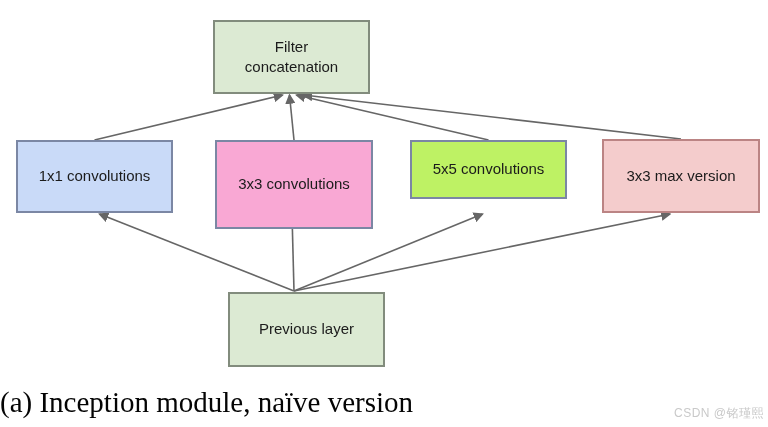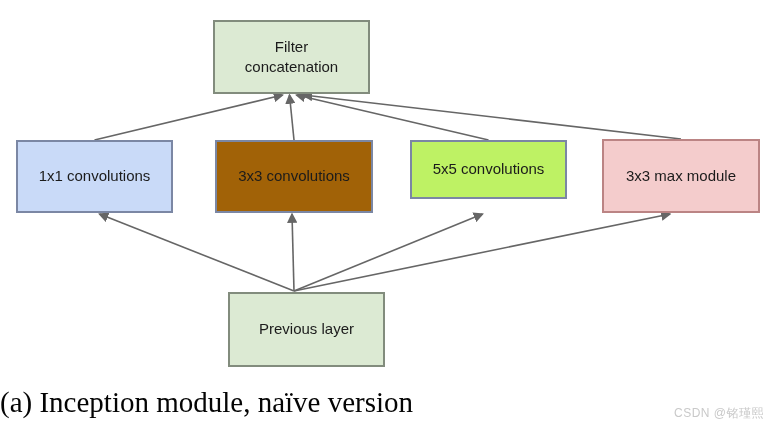--- a/index.html
+++ b/index.html
@@ -80,25 +80,25 @@
         <line x1="294" y1="291" x2="292" y2="214" stroke="#666666" stroke-width="1.6" marker-end="url(#arrowhead)"></line>
         <line x1="294" y1="291" x2="482.5" y2="214" stroke="#666666" stroke-width="1.6" marker-end="url(#arrowhead)"></line>
         <line x1="294" y1="291" x2="670" y2="214" stroke="#666666" stroke-width="1.6" marker-end="url(#arrowhead)"></line>
       </g>
   </svg>
 
   <div class="node node-narrow" style="left: 213px; top: 20px; width: 157px; height: 74px; background: rgb(220, 234, 211); border-color: rgb(130, 140, 125);">Filter concatenation</div>
 
   <div class="node" style="left: 16px; top: 140px; width: 157px; height: 73px; background: rgb(201, 218, 248); border-color: rgb(123, 135, 164);">1x1 convolutions</div>
 
-  <div class="node" style="left: 215px; top: 140px; width: 158px; height: 73px; background: #a16207; border-color: rgb(123, 135, 164);">3x3 convolutions</div>
+  <div class="node" style="left: 215px; top: 140px; width: 158px; height: 89px; background: #f9a8d4; border-color: rgb(123, 135, 164);">3x3 convolutions</div>
 
   <div class="node" style="left: 410px; top: 140px; width: 157px; height: 59px; background: #bef264; border-color: rgb(123, 135, 164);">5x5 convolutions</div>
 
-  <div class="node" style="left: 602px; top: 139px; width: 158px; height: 74px; background: rgb(244, 204, 204); border-color: rgb(187, 132, 132);">3x3 max module</div>
+  <div class="node" style="left: 602px; top: 139px; width: 158px; height: 74px; background: rgb(244, 204, 204); border-color: rgb(187, 132, 132);">3x3 max version</div>
 
   <div class="node" style="left: 228px; top: 292px; width: 157px; height: 75px; background: rgb(220, 234, 211); border-color: rgb(130, 140, 125);">Previous layer</div>
 
   <div class="caption">(a) Inception module, naïve version</div>
 
   <div class="watermark">CSDN @铭瑾熙</div>
 
 </div>
 
 </body></html>

